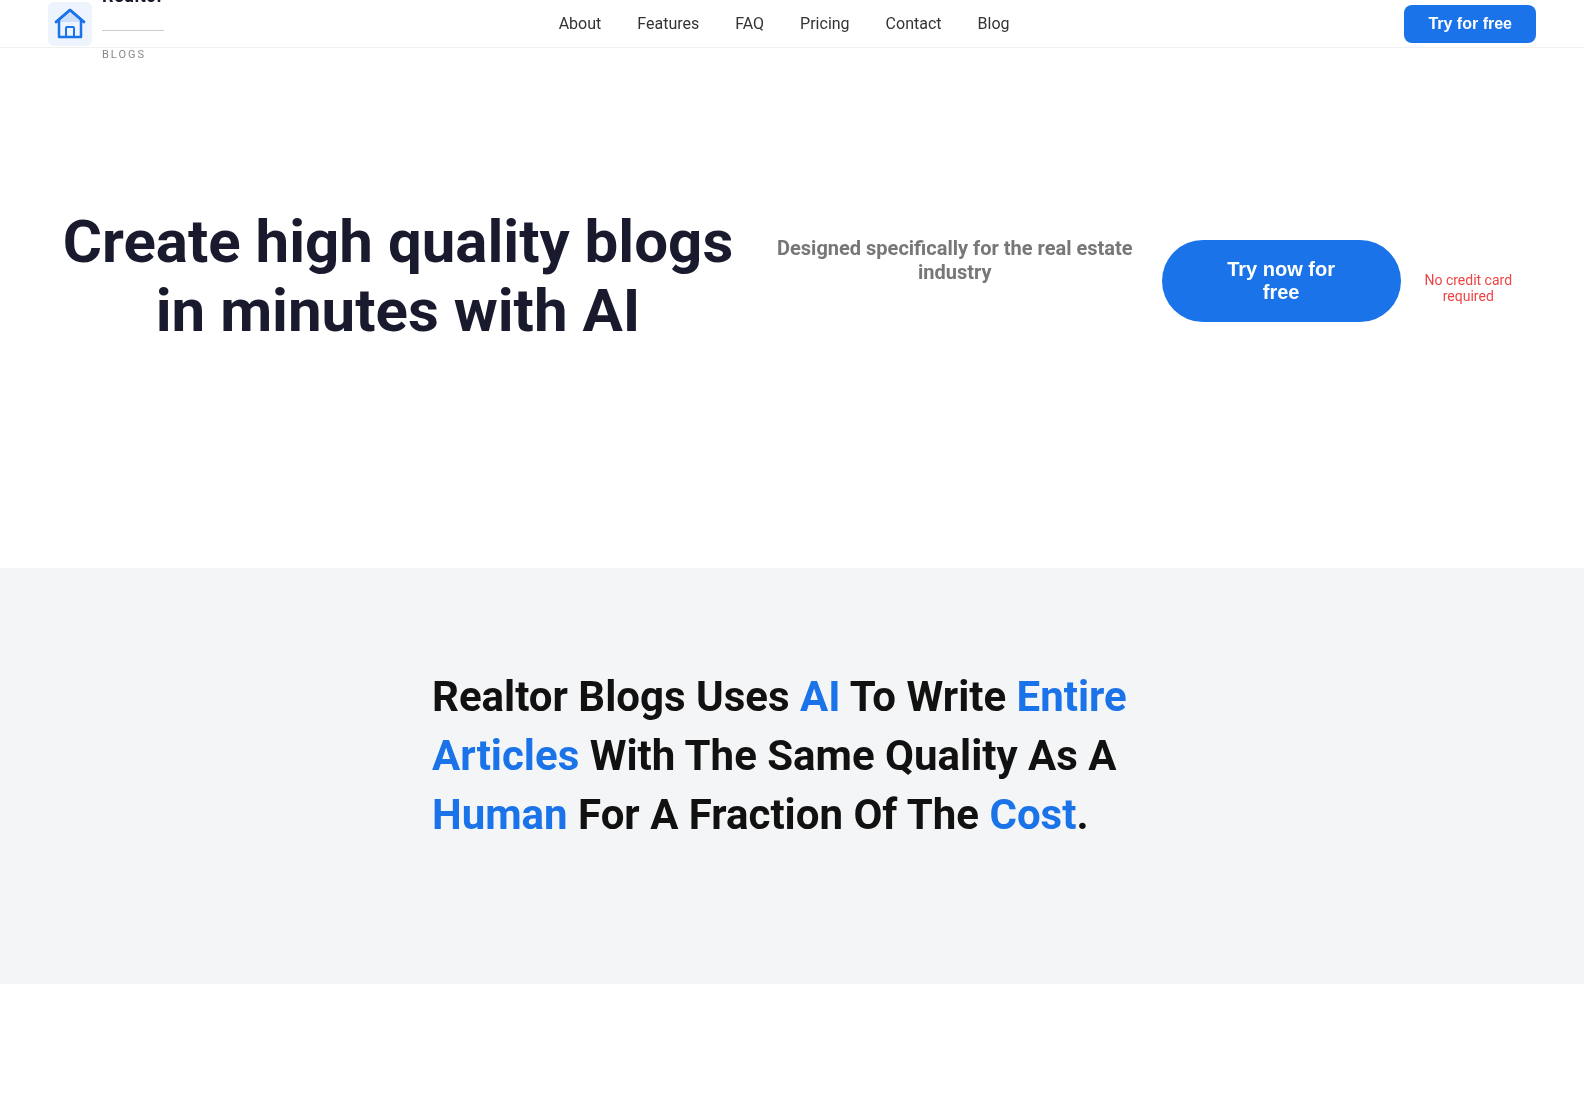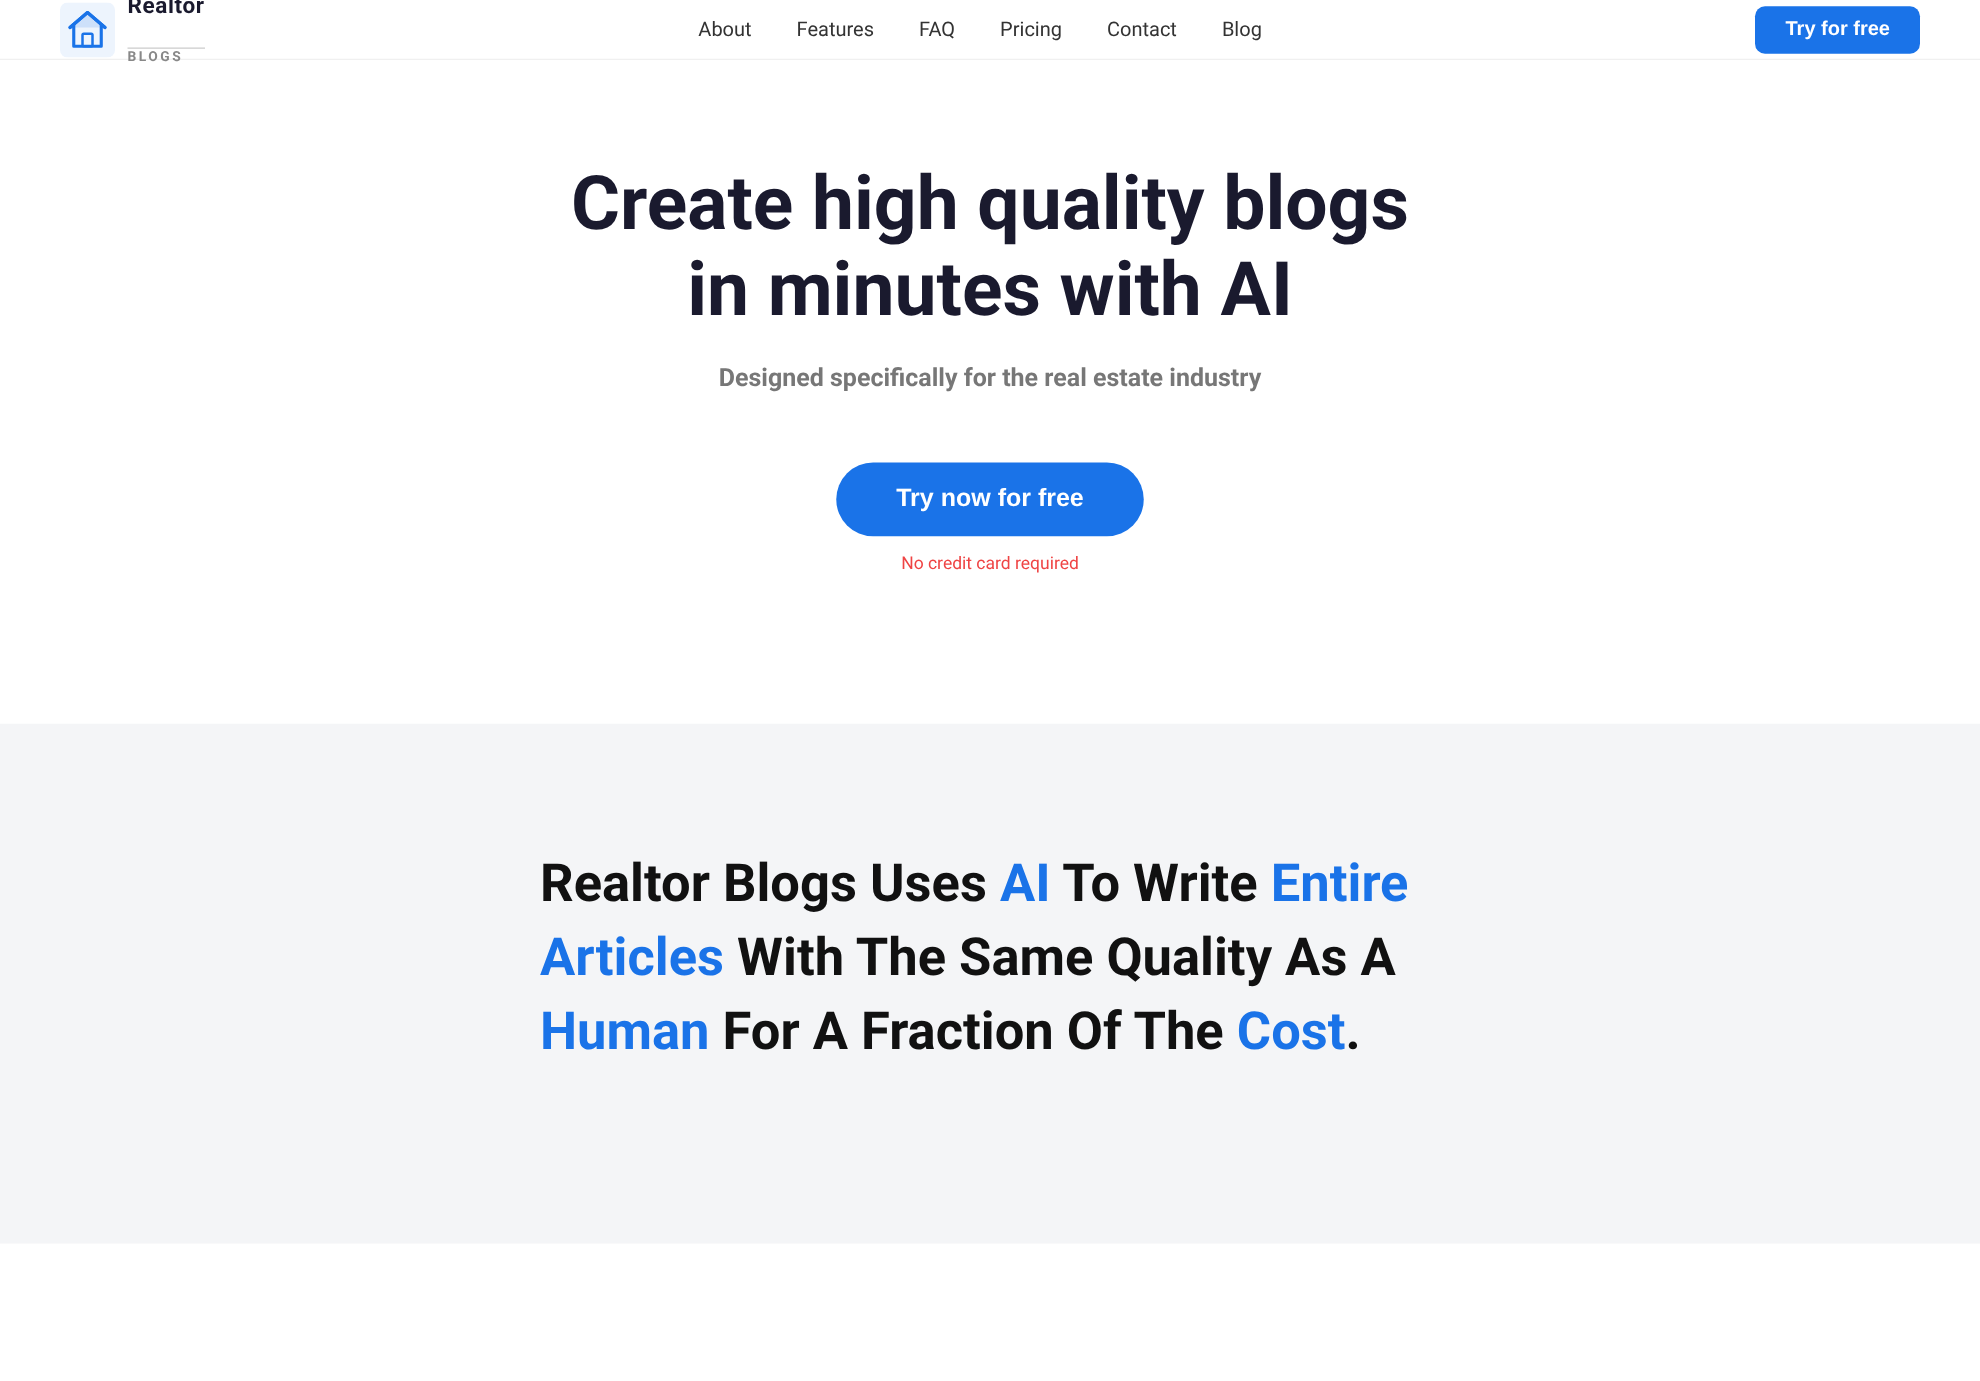--- a/index.html
+++ b/index.html
@@ -49,26 +49,26 @@
 
     .logo-realtor {
       font-size: 18px;
       font-weight: 700;
       color: #1a1a2e;
       letter-spacing: 0.5px;
     }
 
     .logo-blogs {
       font-size: 11px;
-      font-weight: 700;
+      font-weight: 400;
       color: #888;
       letter-spacing: 2px;
       text-transform: uppercase;
       border-top: 1px solid #ccc;
-      padding-top: 1px;
+      padding-top: 18px;
       margin-top: 24px;
     }
 
     .nav-links {
       display: flex;
       align-items: center;
       gap: 36px;
       list-style: none;
     }
 
@@ -87,21 +87,21 @@
       padding: 10px 24px;
       font-size: 16px;
       font-weight: 600;
       cursor: pointer;
       white-space: nowrap;
     }
 
     
     .hero {
       display: flex;
-      flex-direction: column;
+      flex-direction: row;
       align-items: center;
       justify-content: center;
       padding: 80px 48px 120px;
       background: #ffffff;
       text-align: center;
       min-height: 520px;
     }
 
     .hero-title {
       font-size: 60px;

